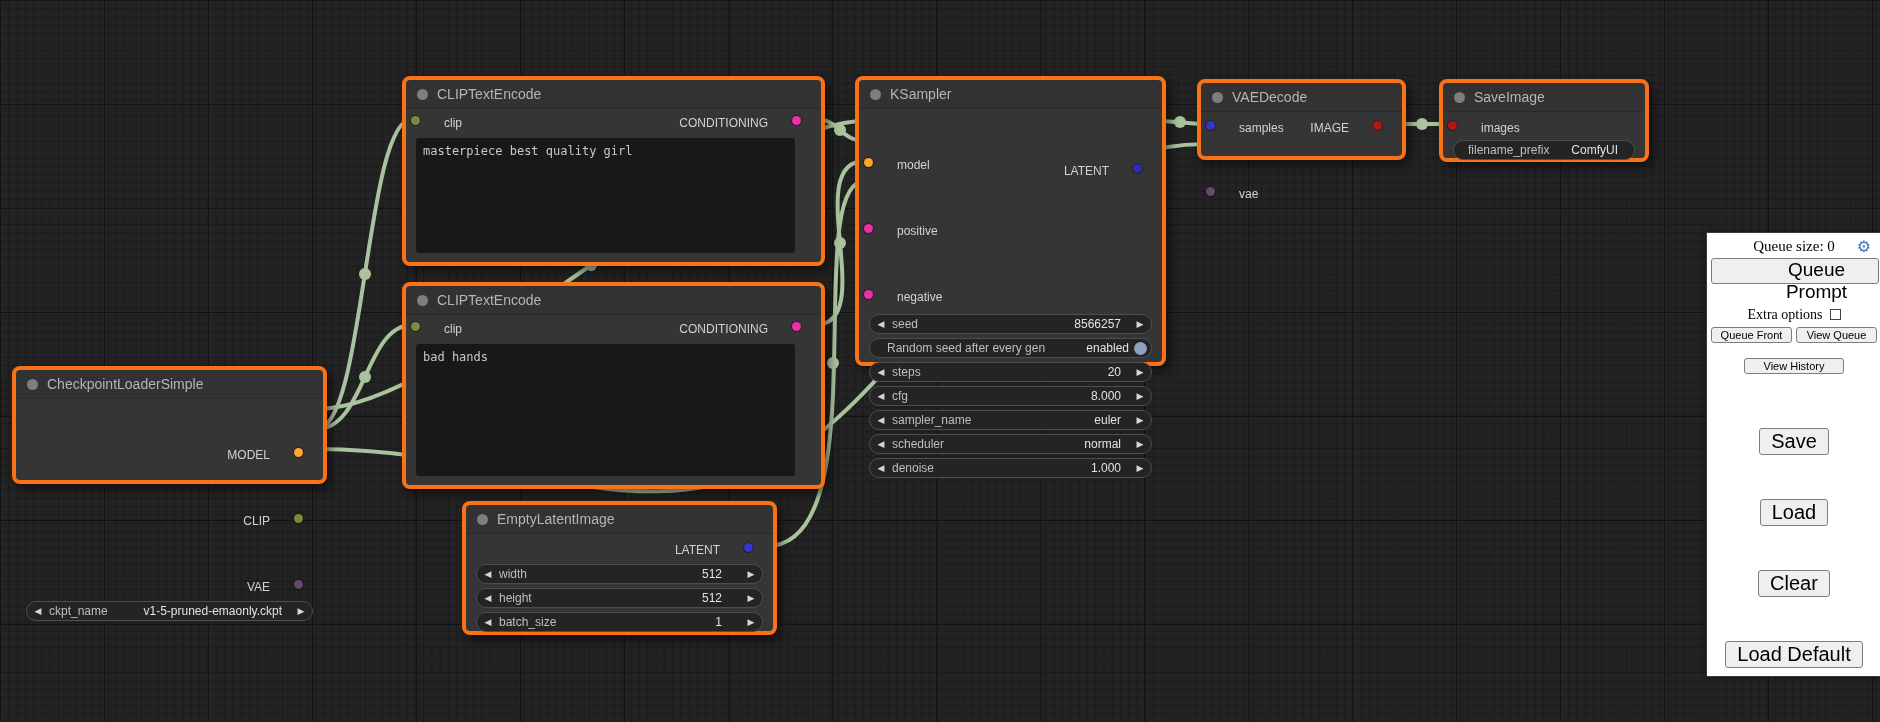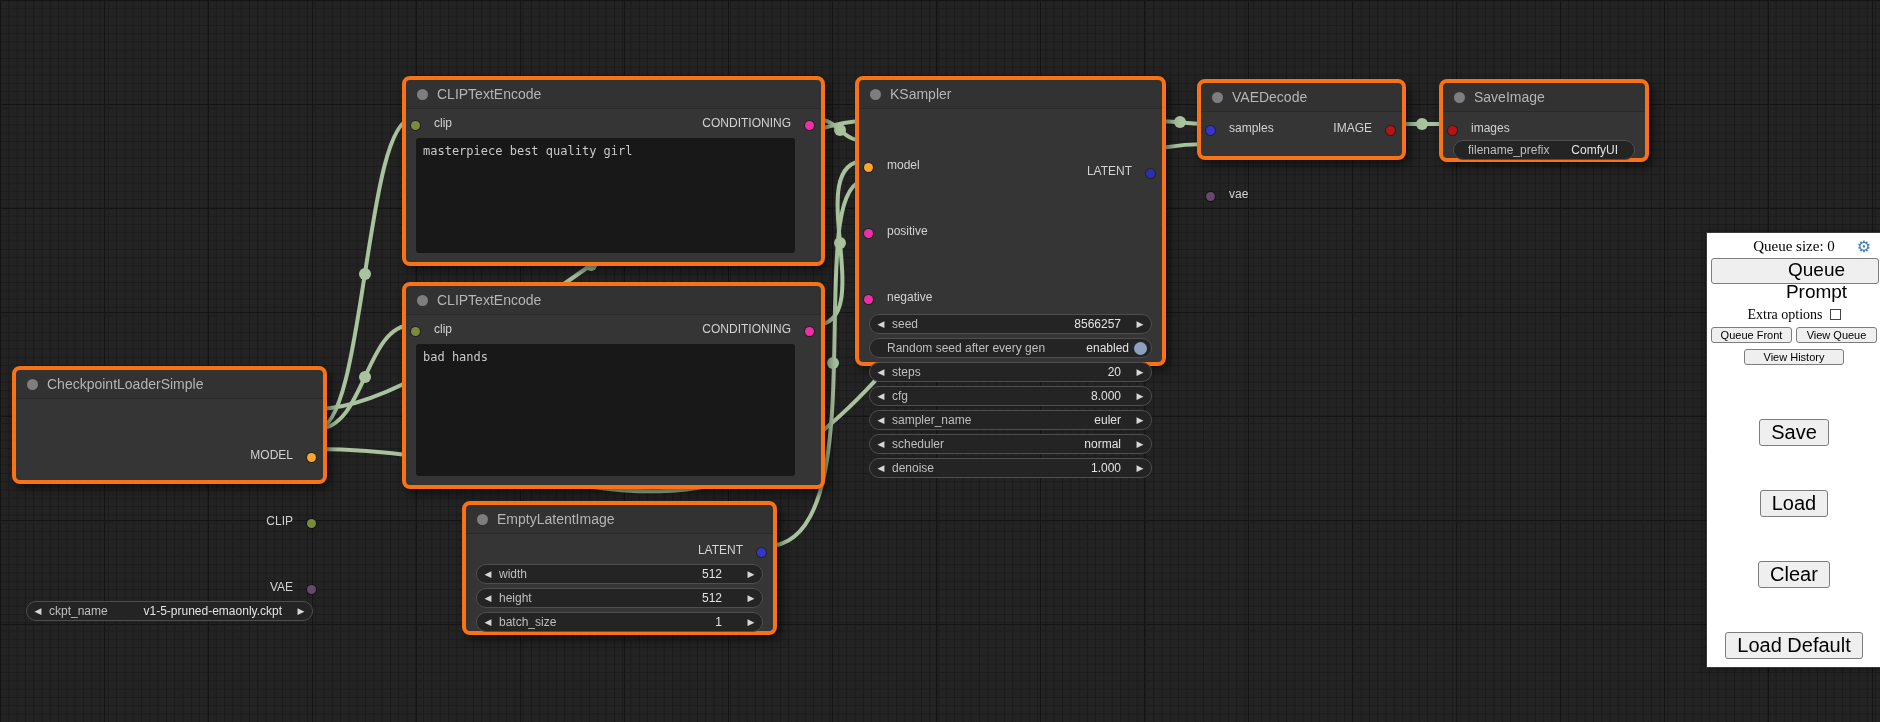--- a/index.html
+++ b/index.html
@@ -24,23 +24,23 @@
     box-shadow:4px 5px 10px rgba(0,0,0,.5);
     color:#d0d0d0;
   }
   .node-title{
     height:29px; display:flex; align-items:center; gap:9px; padding:0 11px;
     background:#323232; border-bottom:1px solid #2a2a2a; border-radius:8px 8px 0 0;
     color:#b5b5b5; font-size:14px;
   }
   .collapse-dot{ width:11px; height:11px; border-radius:50%; flex:0 0 auto; }
   .slot-row{ display:flex; justify-content:space-between; align-items:center; height:20px;margin-top:46px; }
-  .slot{ display:flex; align-items:flex-end; gap:14px; font-size:12px; color:#d2d2d2; }
+  .slot{ display:flex; align-items:flex-start; gap:24px; font-size:12px; color:#d2d2d2; }
   .slot.in{ padding-left:5px; }
-  .slot.out{ padding-right:7px; margin-left:auto; }
+  .slot.out{ padding-right:20px; margin-left:auto; }
   .dot{ width:9px; height:9px; border-radius:50%; flex:0 0 auto; box-shadow:0 0 0 1px rgba(0,0,0,.35); }
   .widget{
     height:20px; margin:4px 10px 0 10px; background:#242424;
     border:1px solid #4e4e4e; border-radius:10px;
     display:flex; align-items:center; font-size:12px; color:#bfbfbf; overflow:hidden;
   }
   .warr{ width:22px; text-align:center; font-size:9px; color:#d6d6d6; flex:0 0 auto; cursor:pointer; }
   .wlabel{ white-space:nowrap; }
   .wvalue{ margin-left:auto; padding-right:8px; color:#e2e2e2; white-space:nowrap; }
   .wvalue.pad{ padding-right:18px; }
@@ -71,21 +71,21 @@
   }
   .queue-size-row{ position:relative; font-size:15px; padding:2px 0 3px 0; }
   .gear{ position:absolute; right:6px; top:1px; font-size:16px; cursor:pointer; }
   .menu button{
     font-family:"Liberation Sans",sans-serif; background:#efefef;
     border:1px solid #7d7d7d; border-radius:3px; color:#000; cursor:pointer;
   }
   .btn-big{ width:168px; height:26px; font-size:19px;padding-left:43px; }
   .extra-row{ font-size:14px; padding:5px 0 4px 0; }
   .checkbox{ display:inline-block; width:11px; height:11px; background:#fff; border:1px solid #444; margin-left:7px; vertical-align:-1px; cursor:pointer; }
-  .pair-row{ display:flex; gap:4px; margin:0 0 4px 0; }
+  .pair-row{ display:flex; gap:4px; margin:0 0 13px 0; }
   .pair-row button{ flex:1; font-size:11px; height:16px; }
   .btn-vh{ width:100px; font-size:11px; height:16px; margin-bottom:14px; }
   .big-stack{ display:flex; flex-direction:column; align-items:center; gap:4px; }
   .big-stack button{ font-size:20px; padding:1px 11px;margin-top:40px; }
 </style>
 </head>
 <body>
 
 <div id="canvas">
 

